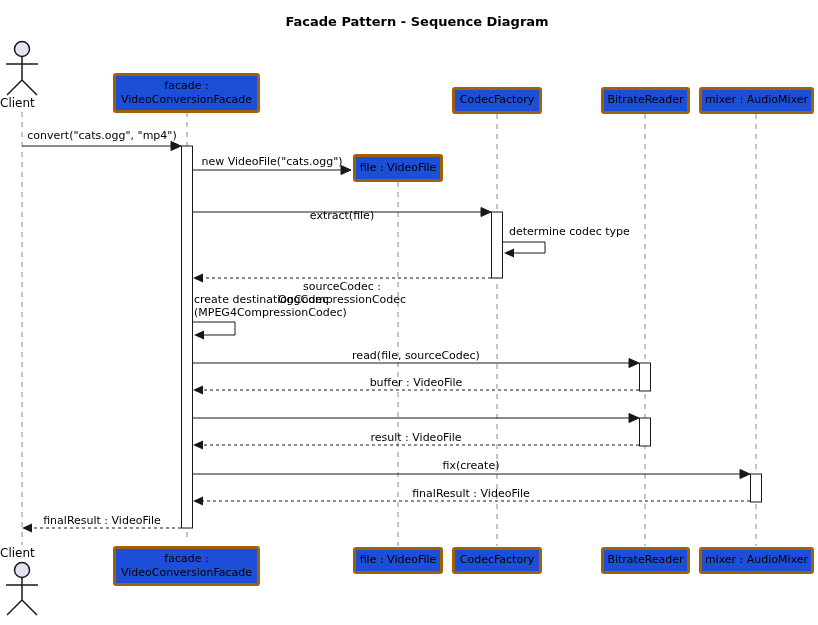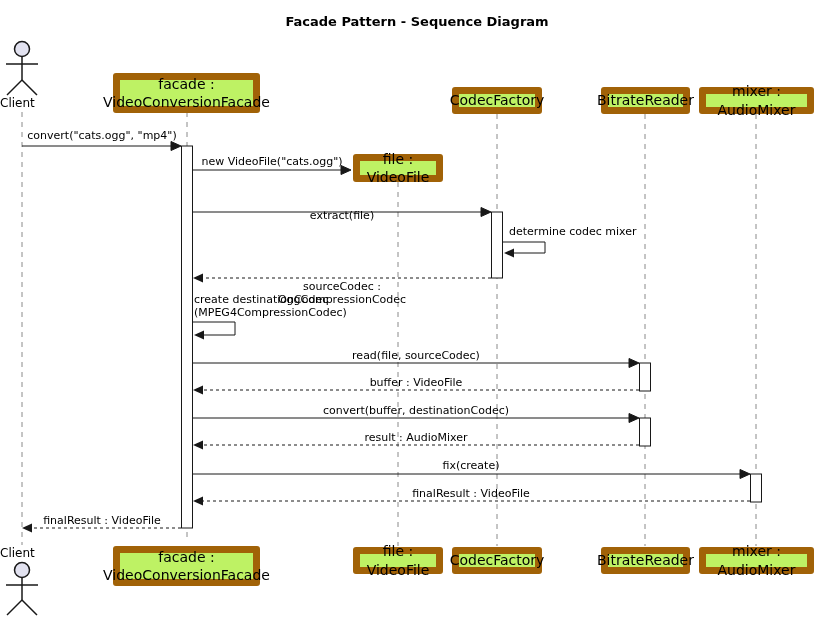--- a/index.html
+++ b/index.html
@@ -6,24 +6,24 @@
   .canvas{
     position:relative;width:818px;height:625px;background:#ffffff;
     font-family:"DejaVu Sans", sans-serif;color:#000;overflow:hidden;
   }
   .title{
     position:absolute;left:8px;top:14px;width:818px;text-align:center;
     font-size:13px;font-weight:bold;
   }
   svg.layer{position:absolute;left:0;top:0;}
   .pbox{
-    position:absolute;box-sizing:border-box;background:#bef264;
-    border:7px solid #a16207;border-radius:3px;
+    position:absolute;box-sizing:border-box;background:#1d4ed8;
+    border:3px solid #a16207;border-radius:3px;
     display:flex;align-items:center;justify-content:center;
-    font-size:14px;line-height:1.3;text-align:center;white-space:pre-line;
+    font-size:11px;line-height:1.3;text-align:center;white-space:pre-line;
   }
   .mlabel{
     position:absolute;font-size:11px;line-height:1.2;white-space:pre-line;
   }
   .center{text-align:center;}
   .alabel{position:absolute;font-size:12px;text-align:left;}
 </style>
 </head>
 <body>
 
@@ -117,25 +117,24 @@
   <div class="pbox" style="left:113px;top:546px;width:147px;height:40px;">facade :
 VideoConversionFacade</div>
   <div class="pbox" style="left:353px;top:547px;width:90px;height:27px;">file : VideoFile</div>
   <div class="pbox" style="left:452px;top:547px;width:90px;height:27px;">CodecFactory</div>
   <div class="pbox" style="left:601px;top:547px;width:89px;height:27px;">BitrateReader</div>
   <div class="pbox" style="left:699px;top:547px;width:115px;height:27px;">mixer : AudioMixer</div>
 
   <div class="mlabel center" style="left:22px;top:129px;width:160px;">convert("cats.ogg", "mp4")</div>
   <div class="mlabel center" style="left:193px;top:155px;width:158px;">new VideoFile("cats.ogg")</div>
   <div class="mlabel center" style="left:242px;top:209px;width:200px;">extract(file)</div>
-  <div class="mlabel" style="left:509px;top:225px;">determine codec mixer</div>
+  <div class="mlabel" style="left:509px;top:225px;">determine codec type</div>
   <div class="mlabel center" style="left:242px;top:280px;width:200px;">sourceCodec : OggCompressionCodec</div>
   <div class="mlabel center" style="left:194px;top:293px;width:162px;text-align:left;">create destinationCodec
 (MPEG4CompressionCodec)</div>
   <div class="mlabel center" style="left:316px;top:349px;width:200px;">read(file, sourceCodec)</div>
   <div class="mlabel center" style="left:316px;top:376px;width:200px;">buffer : VideoFile</div>
-  <div class="mlabel center" style="left:316px;top:404px;width:200px;">convert(buffer, destinationCodec)</div>
-  <div class="mlabel center" style="left:316px;top:431px;width:200px;">result : AudioMixer</div>
+  <div class="mlabel center" style="left:316px;top:431px;width:200px;">result : VideoFile</div>
   <div class="mlabel center" style="left:371px;top:459px;width:200px;">fix(create)</div>
   <div class="mlabel center" style="left:371px;top:487px;width:200px;">finalResult : VideoFile</div>
   <div class="mlabel center" style="left:22px;top:514px;width:160px;">finalResult : VideoFile</div>
 
 </div>
 
 </body></html>

